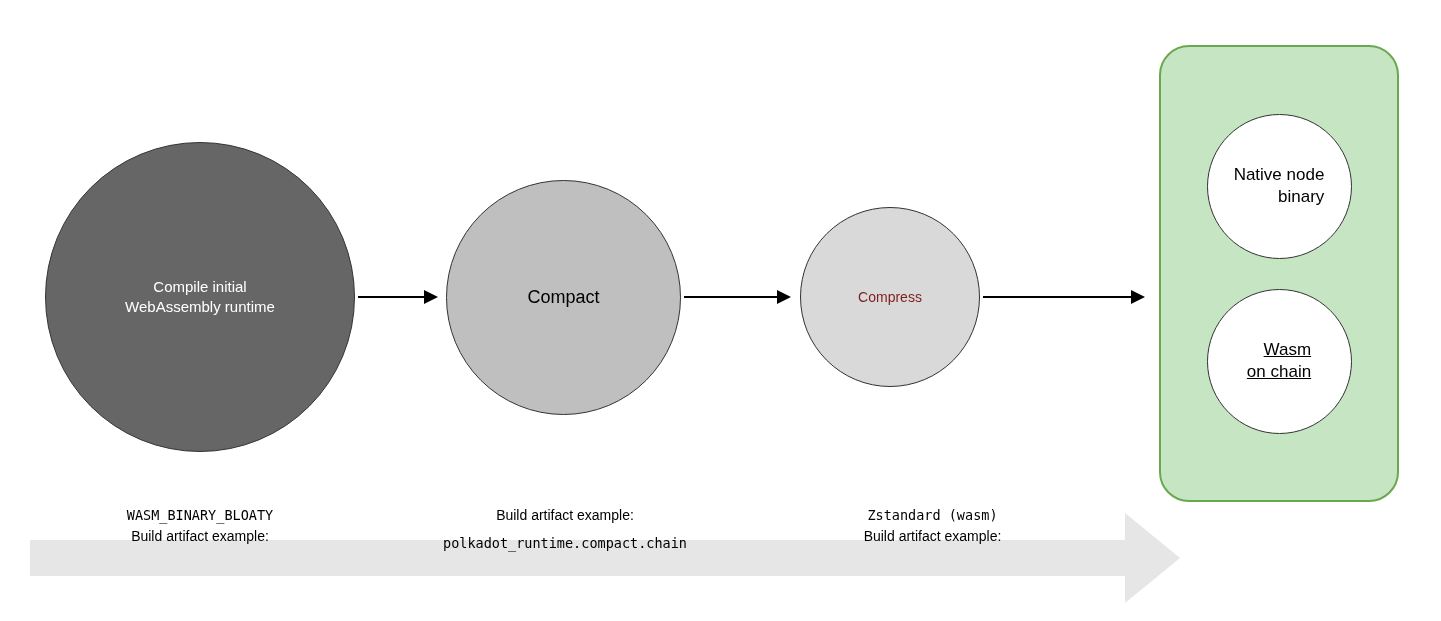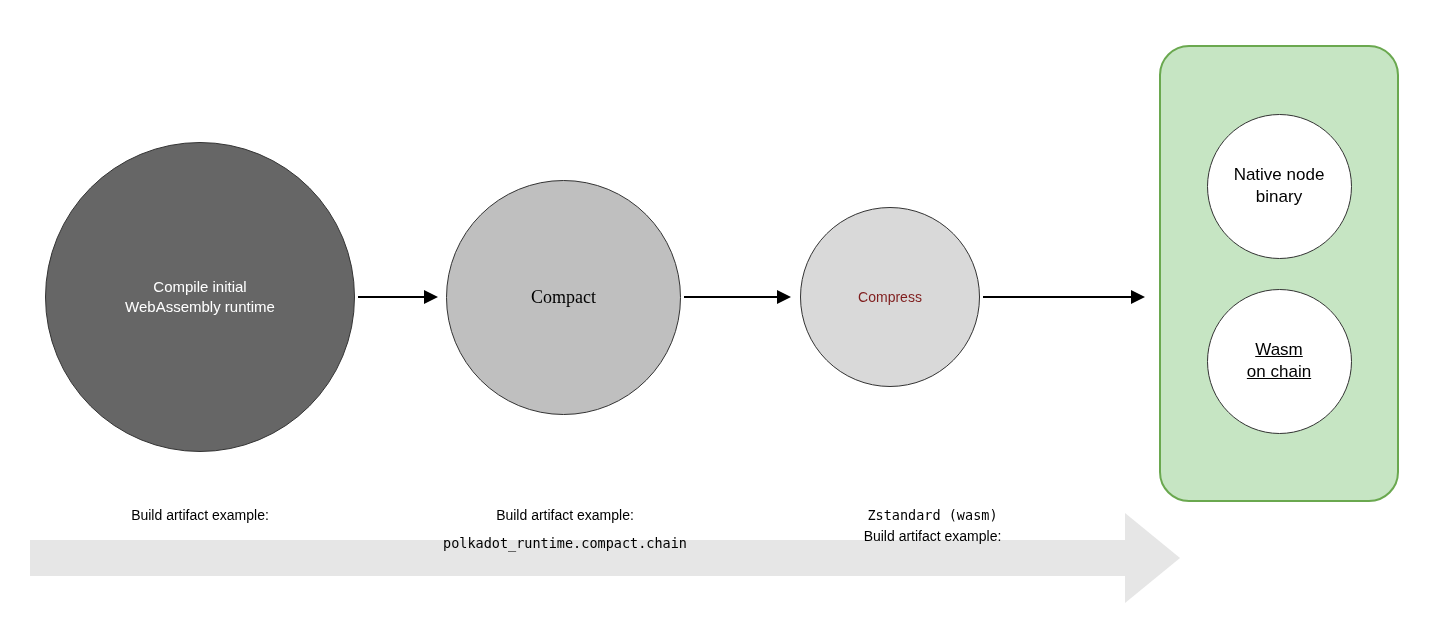--- a/index.html
+++ b/index.html
@@ -36,21 +36,20 @@
     line-height: 1.35;
   }
   .circle-compact {
     width: 235px;
     height: 235px;
     left: 446px;
     top: 180px;
     background: #bfbfbf;
     color: #000;
     font-size: 18px;
-    font-family: Liberation Serif, serif;
   }
   .circle-compress {
     width: 180px;
     height: 180px;
     left: 800px;
     top: 207px;
     background: #d9d9d9;
     color: #7f1d1d;
     font-size: 14px;
   }
@@ -71,21 +70,21 @@
   }
   .result-circle {
     width: 145px;
     height: 145px;
     background: #ffffff;
     border: 1px solid #333;
     border-radius: 50%;
     display: flex;
     align-items: center;
     justify-content: center;
-    text-align: center;
+    text-align: right;
     font-size: 17px;
     line-height: 1.3;
     padding: 10px;
   }
   .arrow {
     position: absolute;
     height: 2px;
     background: #000;
   }
   .arrow::after {
@@ -170,20 +169,21 @@
     </div>
     <div class="result-circle">
       <span style="white-space: pre-line; text-decoration: underline;">Wasm
 on chain</span>
     </div>
   </div>
 
   <div class="bottom-arrow"></div>
 
   <div class="stage-caption cap1">
+    <div class="mono">WASM_BINARY_BLOATY</div>
     <div class="artifact-label">Build artifact example:</div>
   </div>
 
   <div class="stage-caption cap2">
     <div class="artifact-label">Build artifact example:</div>
     <div class="artifact">polkadot_runtime.compact.chain</div>
   </div>
 
   <div class="stage-caption cap3">
     <div class="mono">Zstandard (wasm)</div>

